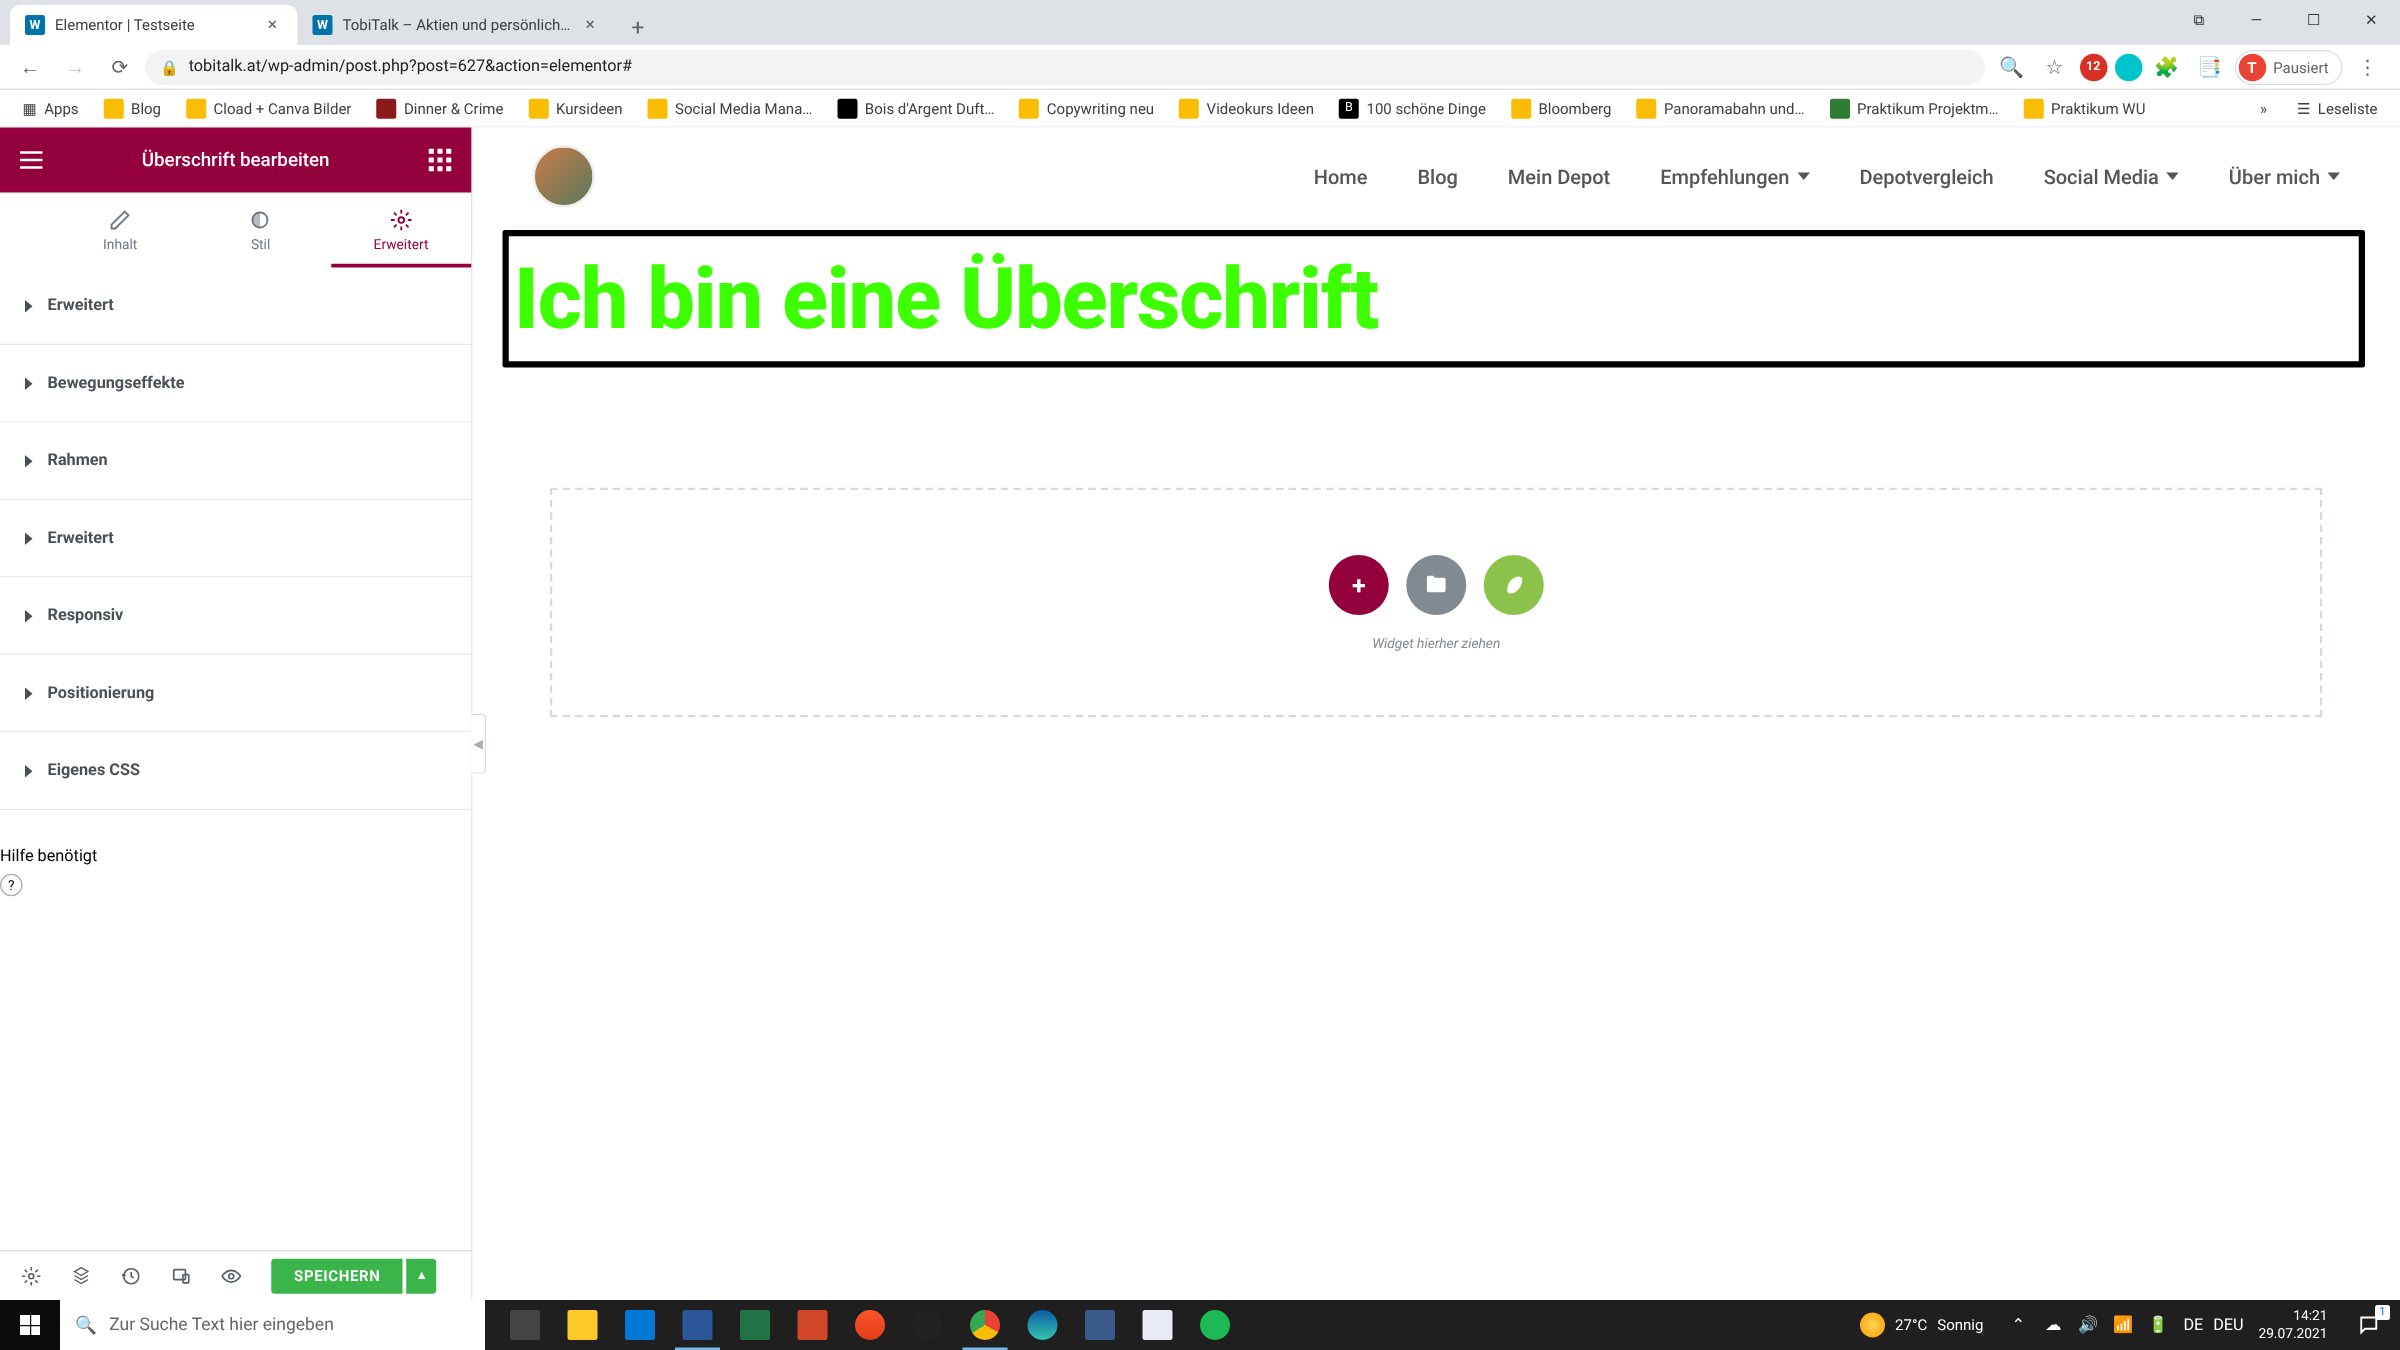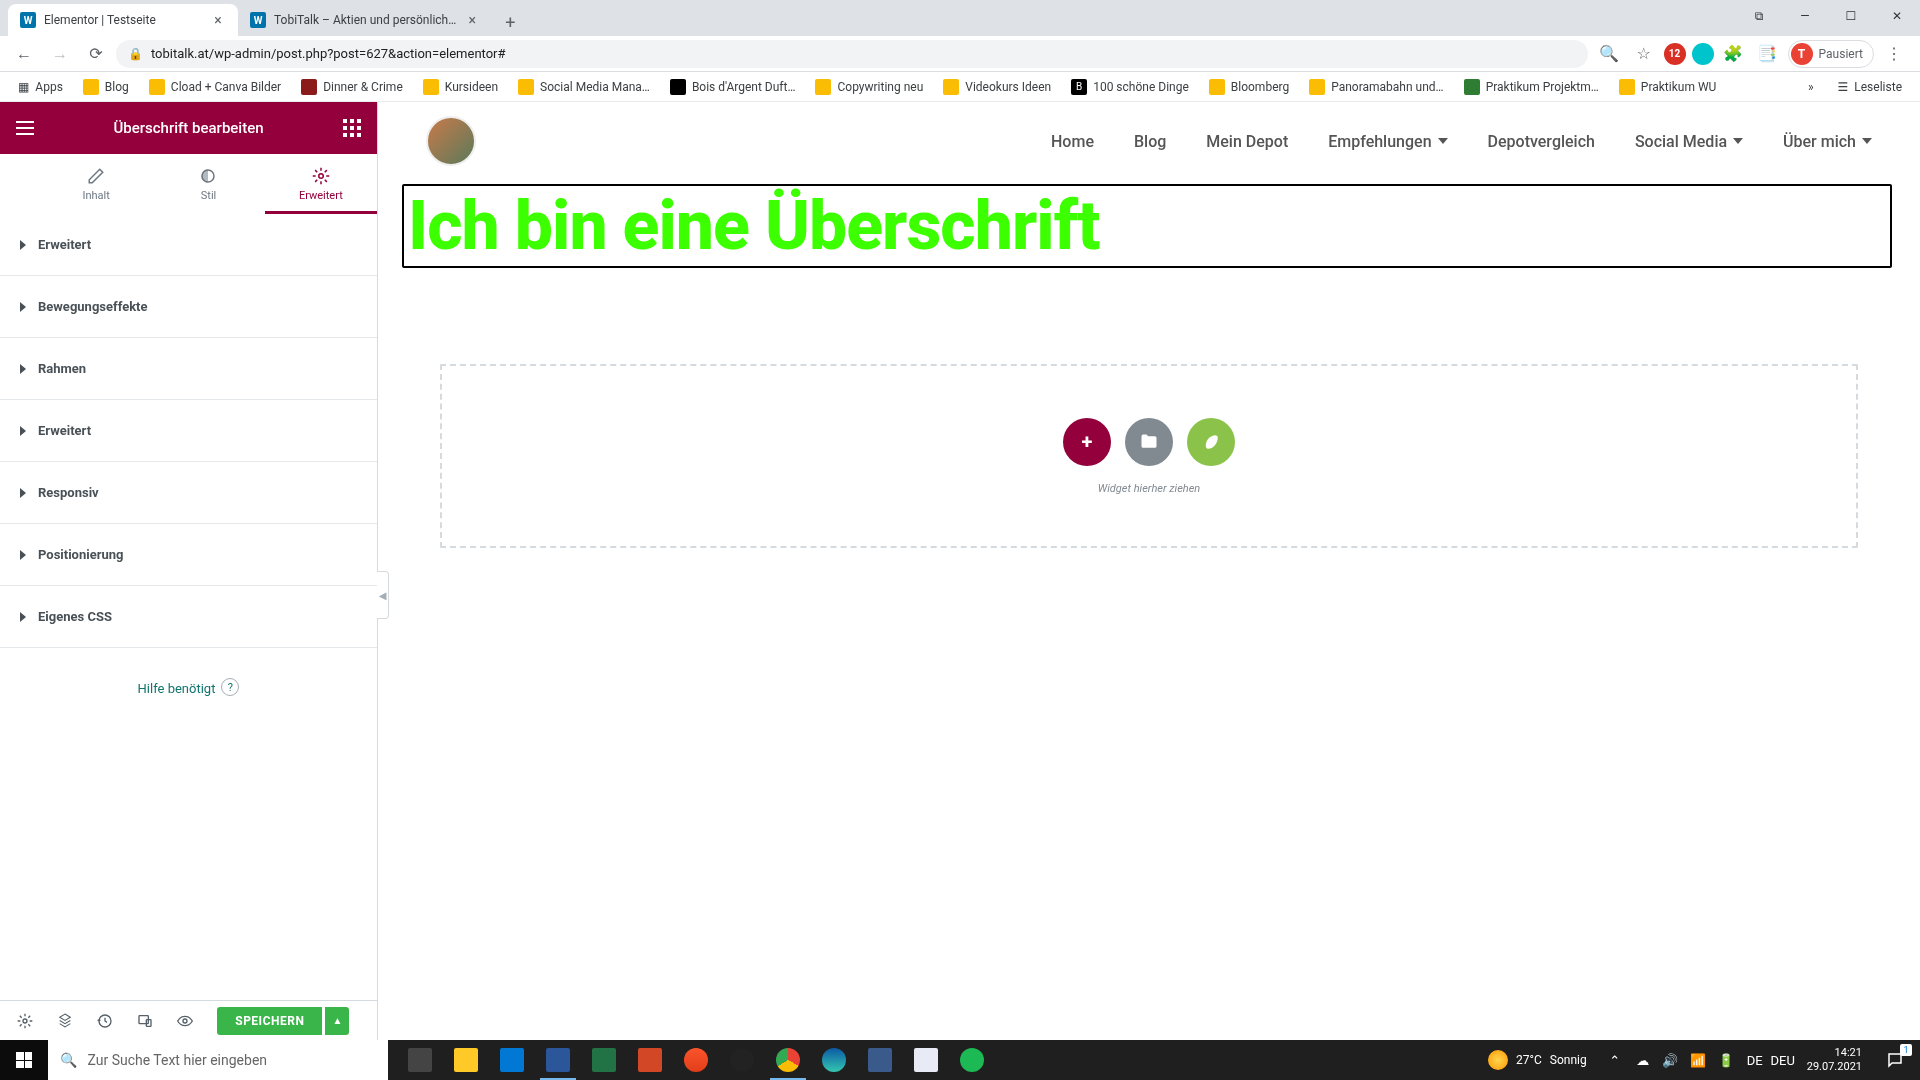--- a/index.html
+++ b/index.html
@@ -50,40 +50,40 @@
 
     .el-tabs { height: 60px; display: flex; padding-left: 40px; }
     .el-tab { flex: 1; display: flex; flex-direction: column; align-items: center; justify-content: center; gap: 4px; color: #6d7882; font-size: 11px; cursor: pointer; position: relative; }
     .el-tab.active { color: #93003c; }
     .el-tab.active::after { content: ''; position: absolute; bottom: 0; left: 0; right: 0; height: 3px; background: #93003c; }
     .el-tab-icon { width: 18px; height: 18px; }
 
     .el-panels { flex: 1; overflow-y: auto; background: #fff; }
     .el-panel { height: 62px; display: flex; align-items: center; padding: 0 20px; border-bottom: 1px solid #e6e9ec; background: #fff; cursor: pointer; gap: 12px; color: #495157; font-size: 13px; font-weight: 700; }
     .caret-right { width: 0; height: 0; border-top: 5px solid transparent; border-bottom: 5px solid transparent; border-left: 6px solid #495157; }
-    .help-row { text-align: center; padding: 30px 0; color: #0f766e; font-size: 13px; display: flex; align-items: flex-end; justify-content: center; gap: 6px; }
+    .help-row { text-align: center; padding: 30px 0; color: #000000; font-size: 13px; display: flex; align-items: flex-start; justify-content: center; gap: 6px; flex-direction: column; }
     .help-q { width: 18px; height: 18px; border: 1px solid #a4afb7; border-radius: 50%; display: flex; align-items: center; justify-content: center; font-size: 11px; }
 
     .collapse-handle { position: absolute; right: -12px; top: 50%; width: 12px; height: 48px; background: #fff; border: 1px solid #d5dadf; border-left: none; border-radius: 0 4px 4px 0; display: flex; align-items: center; justify-content: center; color: #a4afb7; font-size: 10px; z-index: 5; }
 
     .el-footer { height: 40px; background: #fff; border-top: 1px solid #d5dadf; display: flex; align-items: center; padding: 0 6px; gap: 2px; }
     .el-footer-btn { width: 38px; height: 40px; display: flex; align-items: center; justify-content: center; color: #556068; font-size: 14px; }
     .el-footer-spacer-min { flex: 0.3; }
     .save-btn { background: #39b54a; color: #fff; font-size: 12px; font-weight: 700; padding: 0 18px; border-radius: 3px 0 0 3px; height: 28px; display: flex; align-items: center; letter-spacing: 0.5px; }
     .save-caret { background: #39b54a; color: #fff; width: 24px; height: 28px; border-radius: 0 3px 3px 0; display: flex; align-items: center; justify-content: center; margin-left: 1px; font-size: 10px; }
 
     
     .canvas { flex: 1; background: #fff; overflow-y: auto; position: relative; padding: 0 24px; }
     .site-nav { display: flex; align-items: center; padding: 10px 24px; gap: 36px; height: 78px; }
     .logo-avatar { width: 50px; height: 50px; border-radius: 50%; background: linear-gradient(135deg, #c97a4a, #5a7a5a); border: 2px solid #eee; }
     .nav-links { margin-left: auto; display: flex; gap: 40px; font-size: 16px; color: #555; font-weight: 500; }
     .nav-link { display: flex; align-items: center; gap: 6px; }
     .chev-down { width: 0; height: 0; border-left: 5px solid transparent; border-right: 5px solid transparent; border-top: 6px solid #555; }
 
-    .heading-widget { margin: 4px 4px 0 0; padding: 6px 4px; border: 2px solid #000000; border-radius: 2px; }
+    .heading-widget { margin: 4px 4px 0 0; padding: 16px 4px; border: 5px solid #000000; border-radius: 2px; }
     .big-heading { font-size: 68px; font-weight: 800; color: #3cff00; letter-spacing: -1px; line-height: 1; }
 
     .drop-section { margin: 96px 38px 0 38px; border: 2px dashed #d5dadf; border-radius: 2px; height: 184px; display: flex; flex-direction: column; align-items: center; justify-content: center; gap: 16px; }
     .drop-buttons { display: flex; gap: 14px; }
     .drop-btn { width: 48px; height: 48px; border-radius: 50%; display: flex; align-items: center; justify-content: center; color: #fff; font-size: 20px; font-weight: bold; }
     .drop-btn.plus { background: #93003c; }
     .drop-btn.folder { background: #818a91; }
     .drop-btn.leaf { background: #8bc34a; }
     .drop-text { color: #818a91; font-style: italic; font-size: 11px; }
 

